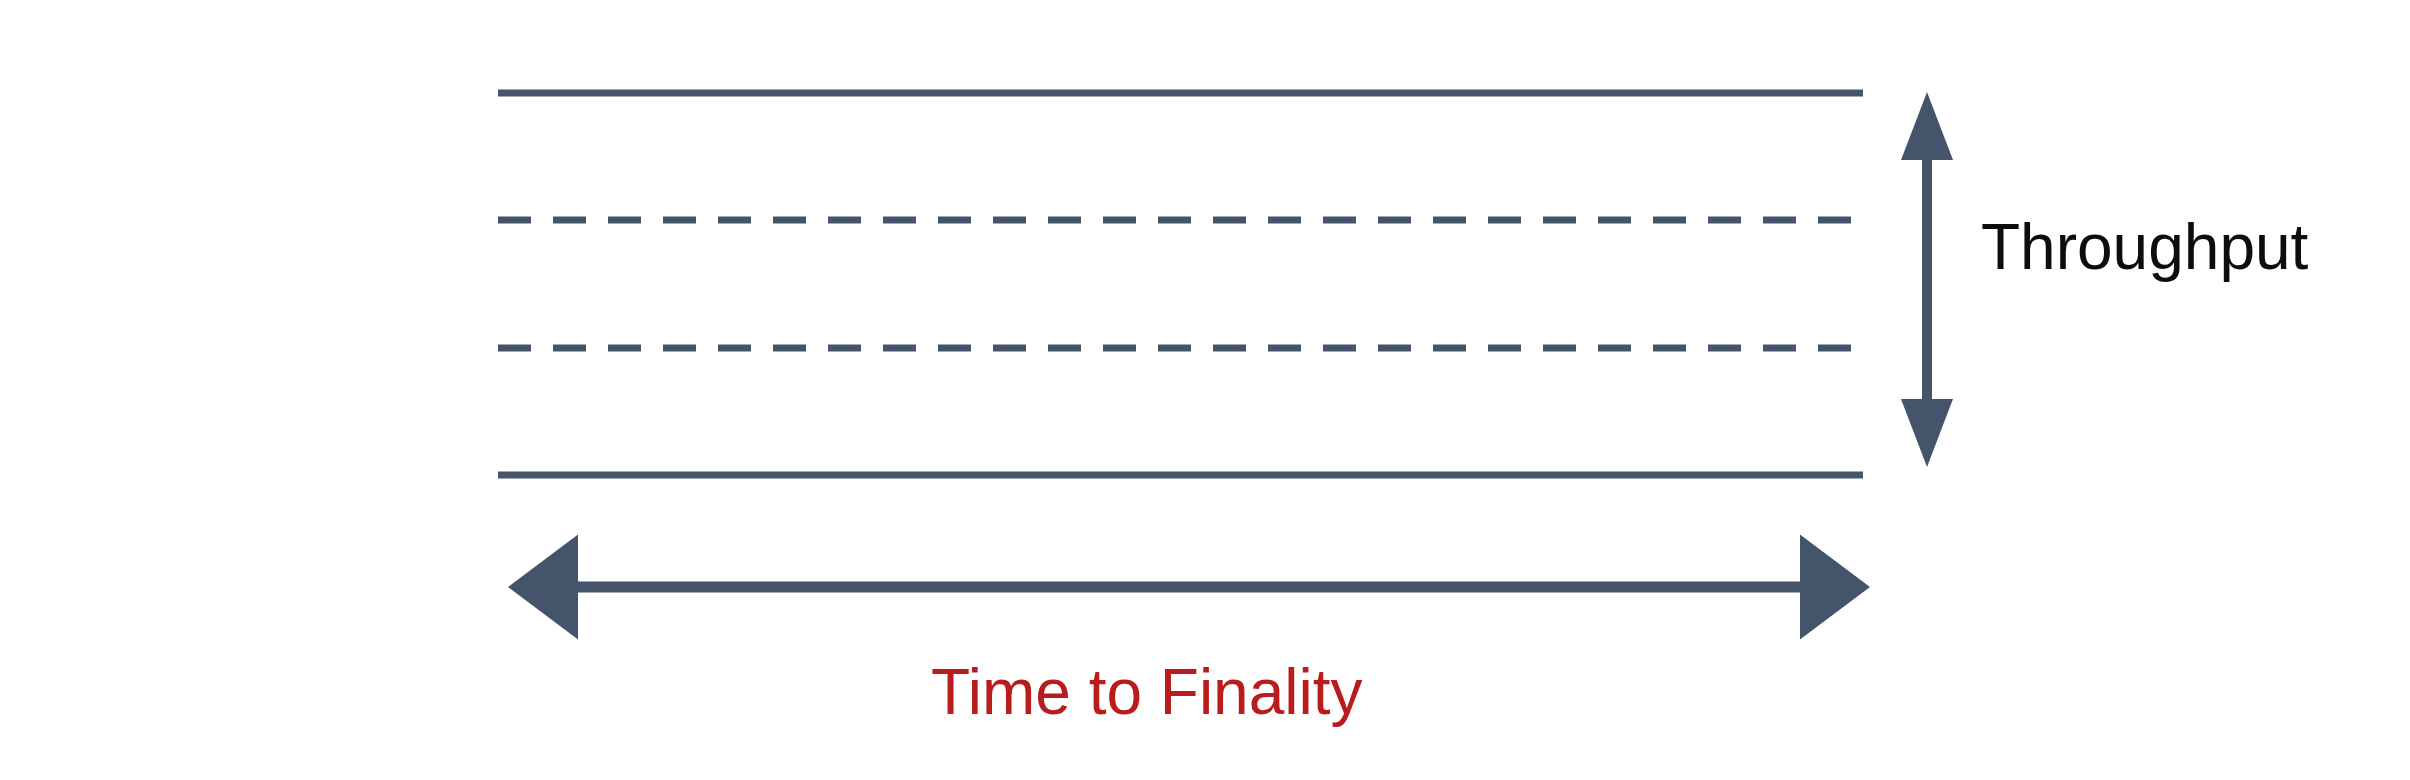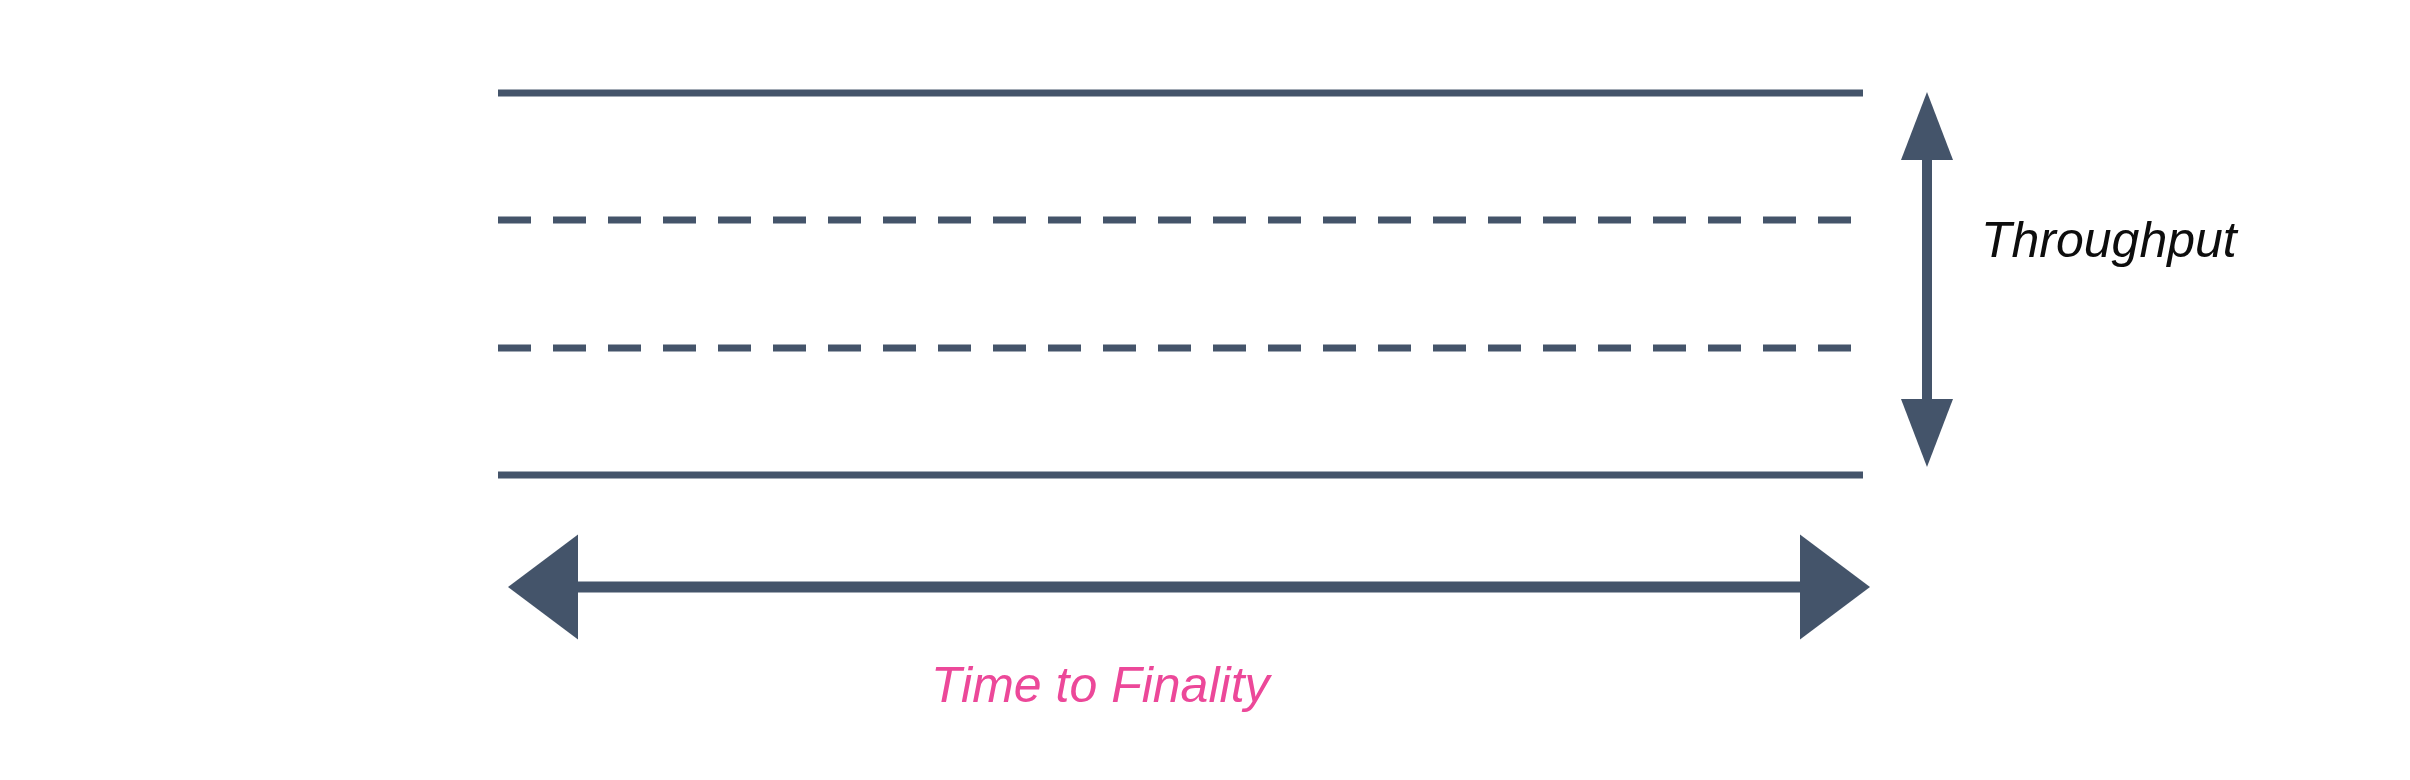--- a/index.html
+++ b/index.html
@@ -22,27 +22,26 @@
     position: absolute;
     left: 0;
     top: 0;
     width: 2410px;
     height: 780px;
     display: block;
   }
   .axis-label {
     position: absolute;
     font-family: "Liberation Sans", sans-serif;
-    font-size: 50px;
+    font-size: 64px;
     font-weight: 400;
     color: #0d0d0d;
     white-space: nowrap;
     line-height: 1;
     letter-spacing: 0px;
-    font-style: italic;
   }
   #throughput-label {
     left: 1981px;
     top: 215px;
   }
   #time-to-finality-label {
     left: 931px;
     top: 660px;
   }
 </style>
@@ -78,15 +77,15 @@
 
       <polygon points="508,587 578,534.5 578,639.5"></polygon>
 
       <polygon points="1870,587 1800,534.5 1800,639.5"></polygon>
     </g>
 
   </svg>
 
   <div class="axis-label" id="throughput-label" style="color: rgb(13, 13, 13);">Throughput</div>
 
-  <div class="axis-label" id="time-to-finality-label" style="color: #ec4899;">Time to Finality</div>
+  <div class="axis-label" id="time-to-finality-label" style="color: #b91c1c;">Time to Finality</div>
 
 </div>
 
 </body></html>

